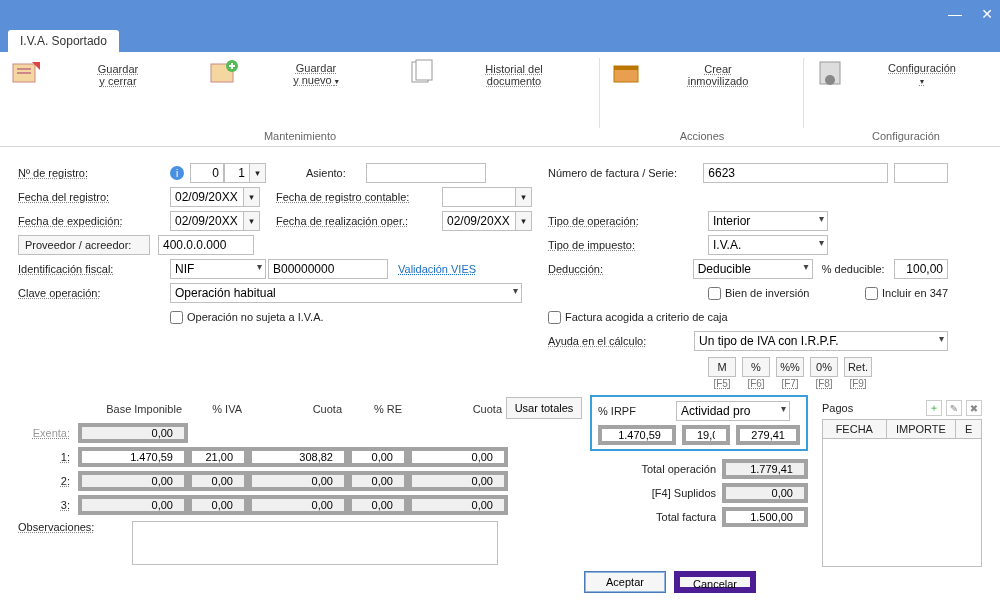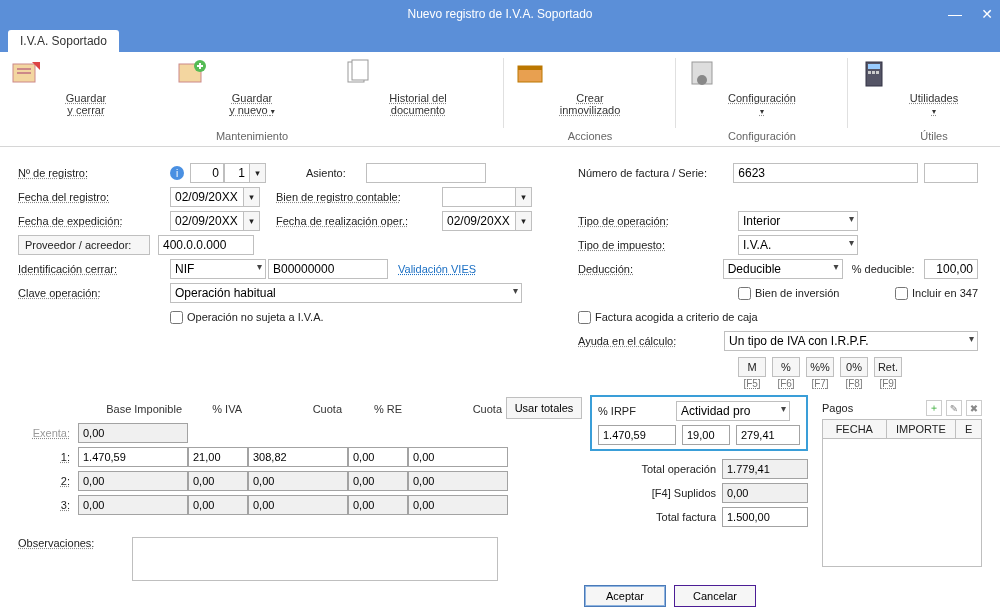--- a/index.html
+++ b/index.html
@@ -14,29 +14,29 @@
   
   .tabstrip { background: #5b8fd8; height: 24px; display: flex; align-items: flex-end; padding-left: 8px; }
   .tabstrip .tab { background: #fff; color: #333; padding: 4px 12px; border-radius: 3px 3px 0 0; font-size: 12px; }
   
   
   .ribbon { background: #fff; border-bottom: 1px solid #d6d6d6; height: 95px; display: flex; }
   .ribbon-group { display: flex; flex-direction: column; align-items: center; padding: 2px 4px; position: relative; }
   .ribbon-group::after { content: ""; position: absolute; right: 0; top: 6px; bottom: 18px; width: 1px; background: #e0e0e0; }
   .ribbon-group:last-child::after { display:none; }
   .ribbon-buttons { display: flex; gap: 2px; }
-  .ribbon-btn { display: flex; flex-direction: column; align-items: flex-start; justify-content: flex-start; padding: 4px 6px 2px 6px; cursor: pointer; }
+  .ribbon-btn { display: flex; flex-direction: row; align-items: center; justify-content: flex-start; padding: 4px 6px 2px 6px; cursor: pointer; }
   .ribbon-btn .icon { width: 32px; height: 32px; margin-bottom: 2px; }
   .ribbon-btn .lbl { font-size: 11px; text-align: center; line-height: 12px; color: #333; }
   .ribbon-btn .lbl .arrow { font-size: 8px; }
   .ribbon-group .grp-label { font-size: 11px; color: #666; margin-top: auto; padding-bottom: 2px; text-align:center; width:100%; }
   
   
   .form { padding: 14px 18px 10px 18px; font-size: 12px; color: #222; }
-  .cols { display: flex; gap: 30px; }
+  .cols { display: flex; }
   .col { flex: 0 0 auto; }
   .col.left { width: 530px; }
   .col.right { width: 400px; }
   .row { display: flex; align-items: center; min-height: 24px; }
   .lbl { width: 152px; text-decoration: underline; text-decoration-style: dotted; text-decoration-color: #888; }
   .lbl.plain { text-decoration: none; }
   .info-icon { display:inline-flex; width:14px; height:14px; border-radius:50%; background:#4a90e2; color:#fff; align-items:center; justify-content:center; font-size:10px; margin-right:6px; }
   input.fld, select.fld { border: 1px solid #bfbfbf; background: #fff; height: 20px; padding: 0 4px; font-size: 12px; }
   input.fld.right { text-align: right; }
   .dd { display:inline-flex; }
@@ -52,55 +52,54 @@
   .mini-btn { width:28px; height:20px; border:1px solid #bfbfbf; background:#f6f6f6; display:flex; align-items:center; justify-content:center; cursor:pointer; font-size:11px; }
   .mini-lbls { display:flex; gap:6px; margin-top:1px; }
   .mini-lbls span { width:28px; text-align:center; font-size:10px; color:#777; text-decoration: underline dotted; }
   
   
   .lower { display:flex; margin-top: 8px; gap: 8px; }
   .iva-grid { width: 480px; }
   .iva-grid .hdr, .iva-grid .r { display:grid; grid-template-columns: 60px 110px 60px 100px 60px 100px; align-items:center; column-gap:0; height:24px; }
   .iva-grid .hdr div { text-align:right; padding-right:6px; color:#333; }
   .iva-grid .hdr div:first-child { text-align:left; }
-  .amt { border:1px solid #a3a3a3; height:20px; padding:0 4px; width:100%; }
+  .amt { border:4px solid #a3a3a3; height:20px; text-align:right; padding:0 11px; width:100%; }
   .amt.ro { background:#f0f0f0; }
   .rowlbl { text-align:right; padding-right:8px; text-decoration: underline dotted #888; }
   
   .usar { width: 80px; height:22px; border:1px solid #bfbfbf; background:#f6f6f6; cursor:pointer; align-self:flex-start; margin-top:0; }
   
   .irpf-box { border:2px solid #3a9ed8; padding:4px 6px; display:flex; flex-direction:column; gap:4px; margin-top:-2px; }
   .irpf-box .h { display:flex; gap:6px; align-items:center; }
   .irpf-box .v { display:flex; gap:6px; }
   .tot-rows { margin-top: 6px; }
   .tot-rows .trow { display:flex; justify-content:flex-end; align-items:center; gap:6px; height:24px; }
   .tot-rows .trow .tl { width:110px; text-align:right; }
   
   .pagos { margin-left: 6px; }
   .pagos .hdrline { display:flex; align-items:center; gap:4px; height:22px; }
   .pagos .icons { margin-left:auto; display:flex; gap:4px; }
   .pagos .icn { width:16px; height:16px; border:1px solid #ccc; display:flex; align-items:center; justify-content:center; cursor:pointer; font-size:10px; color:#888; }
   .pagos table { border-collapse:collapse; width:160px; }
   .pagos th { border:1px solid #bfbfbf; background:#f6f6f6; font-weight:normal; padding:3px 4px; font-size:11px; }
   .pagos .body { border:1px solid #bfbfbf; border-top:none; height:128px; }
   
-  .obs { display:flex; align-items:flex-start; margin-top:20px; gap:20px; }
+  .obs { display:flex; align-items:flex-start; margin-top:4px; gap:20px; }
   .obs textarea { width:390px; height:44px; border:1px solid #bfbfbf; resize:none; font-size:12px; }
   
   .dlg-btns { display:flex; gap:8px; justify-content:flex-start; margin-left:566px; margin-top:4px; }
-  .dlg-btn { width:82px; height:22px; border:1px solid #4c1d95; background:#f6f6f6; cursor:pointer; }
+  .dlg-btn { width:82px; height:22px; border:6px solid #4c1d95; background:#f6f6f6; cursor:pointer; }
   .dlg-btn.primary { border:1px solid #4a7ab8; box-shadow: 0 0 0 1px #8fb4e0 inset; }
 
   .boxed-lbl { border:1px solid #bfbfbf; background:#f6f6f6; padding:2px 6px; height:20px; display:inline-flex; align-items:center; }
 </style>
 </head>
 <body>
 
 <div class="titlebar">
-  <span class="title">Nuevo registro de I.V.A. Soportado</span>
   <div class="win-controls">
     <span class="win-btn">—</span>
     <span class="win-btn">✕</span>
   </div>
 </div>
 
 <div class="tabstrip">
   <div class="tab">I.V.A. Soportado</div>
 </div>
 
@@ -195,21 +194,21 @@
         <span class="lbl plain" style="width:60px">Asiento:</span>
         <input class="fld" style="width: 120px;" value="">
       </div>
       <div class="row">
         <span class="lbl">Fecha del registro:</span>
         <span class="dd">
             <input class="fld" style="width: 74px;" value="02/09/20XX">
             <span class="arrow">▾</span>
           </span>
         <span style="width:16px"></span>
-        <span class="lbl" style="width:166px">Bien de registro contable:</span>
+        <span class="lbl" style="width:166px">Fecha de registro contable:</span>
         <span class="dd">
             <input class="fld" style="width: 74px;" value="">
             <span class="arrow">▾</span>
           </span>
       </div>
       <div class="row">
         <span class="lbl">Fecha de expedición:</span>
         <span class="dd">
             <input class="fld" style="width: 74px;" value="02/09/20XX">
             <span class="arrow">▾</span>
@@ -220,21 +219,21 @@
             <input class="fld" style="width: 74px;" value="02/09/20XX">
             <span class="arrow">▾</span>
           </span>
       </div>
       <div class="row">
         <span class="boxed-lbl" style="width:132px">Proveedor / acreedor:</span>
         <span style="width:8px"></span>
         <input class="fld" style="width: 96px;" value="400.0.0.000">
       </div>
       <div class="row">
-        <span class="lbl">Identificación cerrar:</span>
+        <span class="lbl">Identificación fiscal:</span>
         <span class="sel"><select class="fld" style="width:96px"><option>NIF</option></select></span>
         <input class="fld" style="width: 120px; margin-left: 2px;" value="B00000000">
         <span style="width:10px"></span>
         <span class="link">Validación VIES</span>
       </div>
       <div class="row">
         <span class="lbl">Clave operación:</span>
         <span class="sel"><select class="fld" style="width:352px"><option>Operación habitual</option></select></span>
       </div>
       <div class="row">

